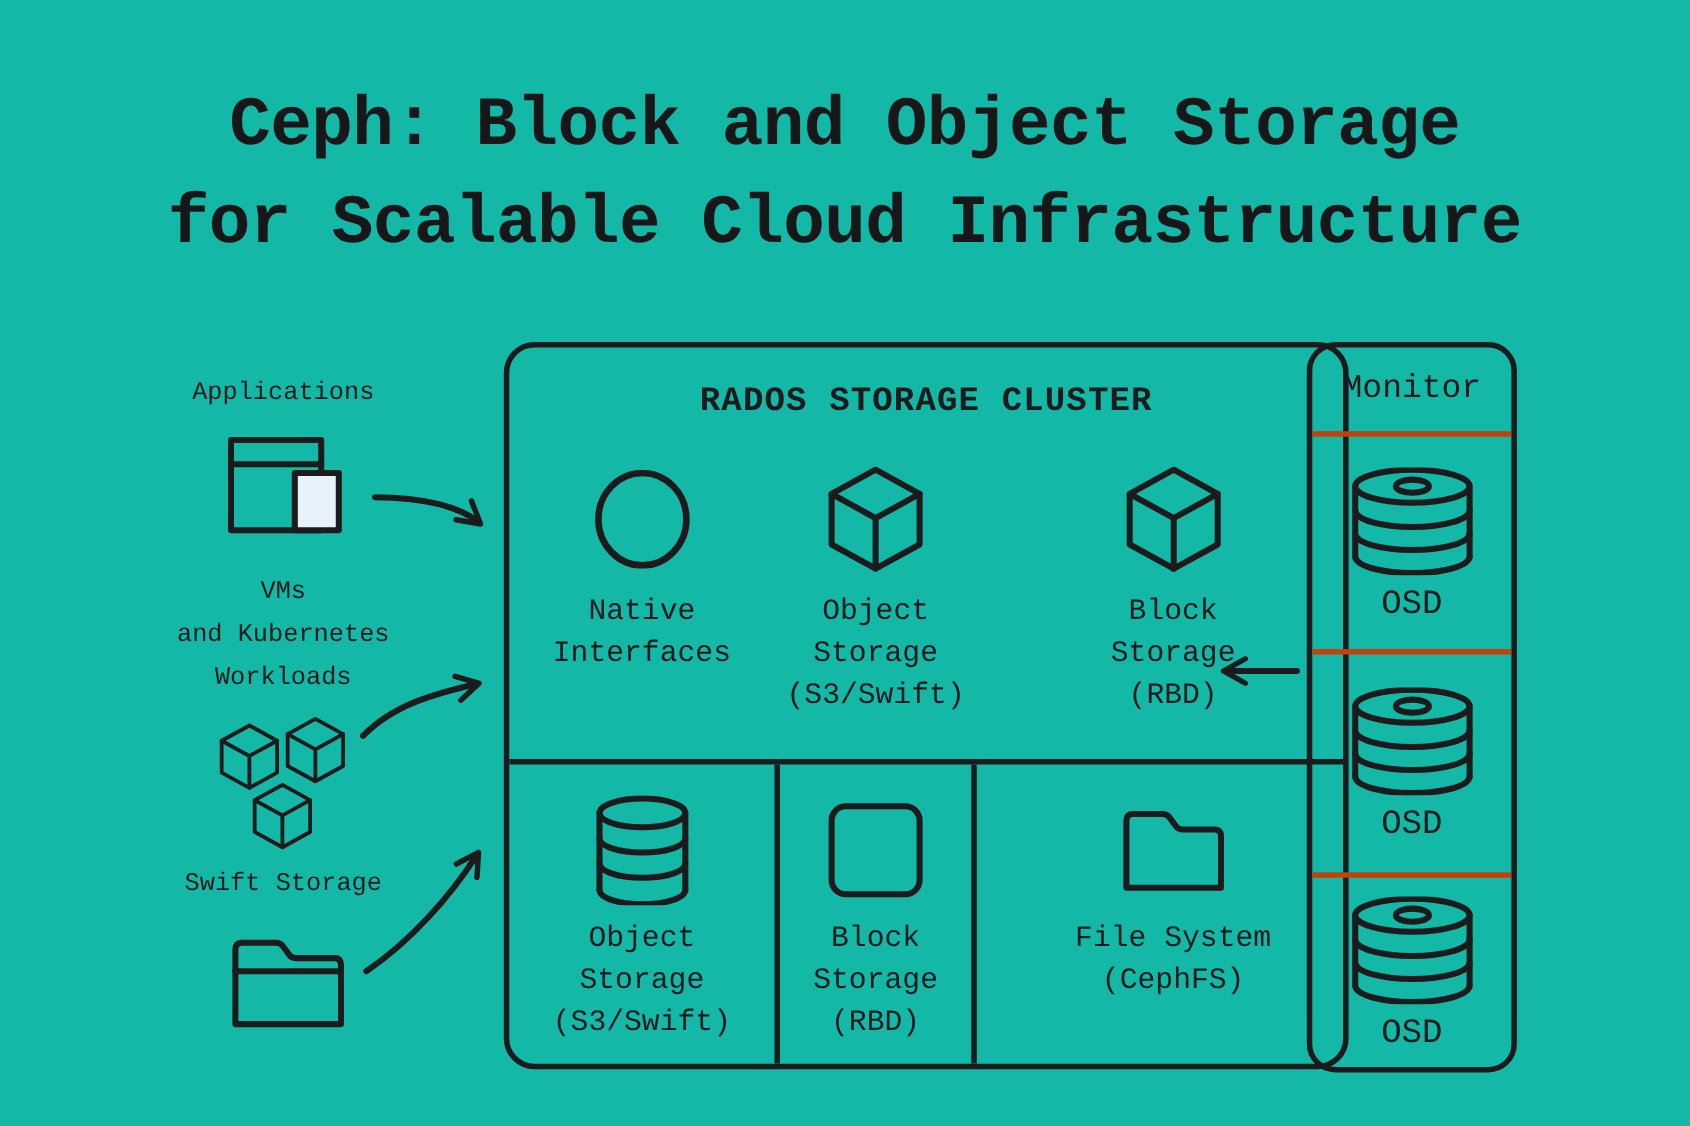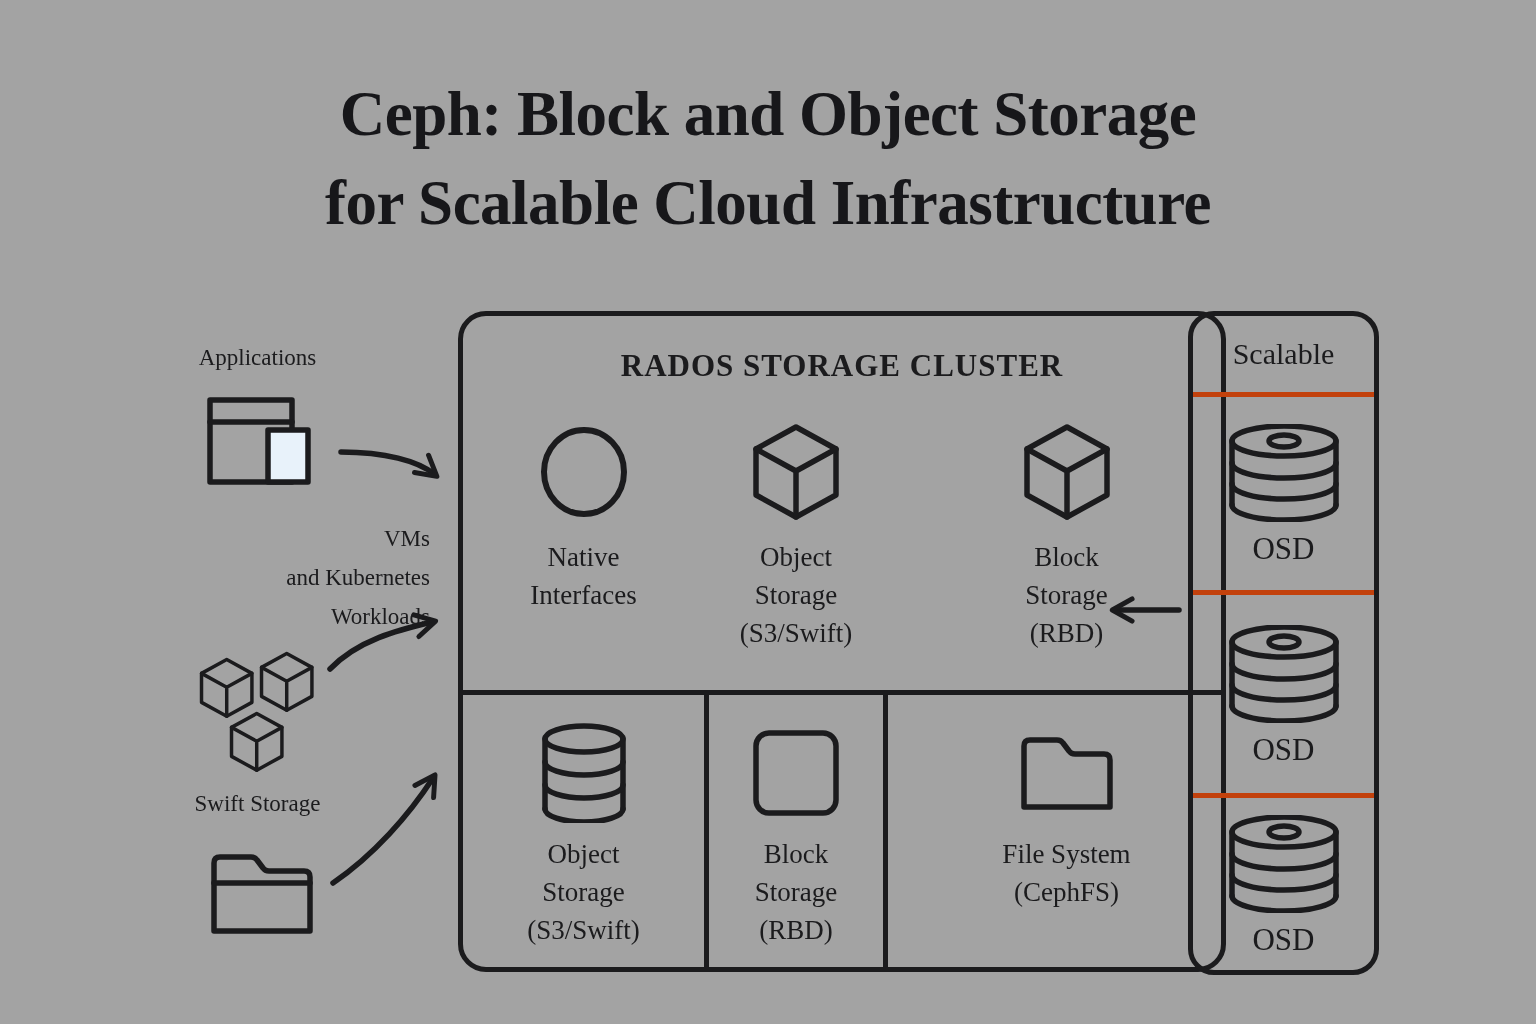--- a/index.html
+++ b/index.html
@@ -1,38 +1,38 @@
 <!DOCTYPE html>
 <html><head>
 <meta charset="utf-8">
 <style>
   html,body{margin:0;padding:0;}
   .canvas{
     position:relative;
     width:1536px;height:1024px;
-    background:#a3a3a3;
-    font-family:Liberation Serif, serif;
+    background:#14b8a6;
+    font-family:Liberation Mono, monospace;
     color:#1b1b1d;
     overflow:hidden;
   }
   .title{
     position:absolute;top:70px;left:0;right:0;
     margin:0;text-align:center;
     font-size:63px;font-weight:700;line-height:1.42;
     letter-spacing:-0.5px;color:#17171a;
     white-space:pre-line;
   }
   .overlay{position:absolute;left:0;top:0;width:1536px;height:1024px;}
   .ink-stroke{stroke:#1b1b1d;fill:none;stroke-linecap:round;stroke-linejoin:round;}
 
   
   .lbl{position:absolute;left:85px;width:345px;text-align:center;
        font-size:23px;line-height:39px;white-space:pre-line;}
   .lbl-apps{top:338px;}
-  .lbl-vms{top:519px;text-align:right;}
+  .lbl-vms{top:519px;}
   .lbl-files{top:784px;}
   .ic{position:absolute;}
   .ic-app{left:206px;top:397px;}
   .ic-cubes{left:199px;top:651px;}
   .ic-folder{left:209px;top:849px;}
 
   
   .rados{
     position:absolute;left:458px;top:311px;width:768px;height:661px;
     border:5px solid #1b1b1d;border-radius:28px;box-sizing:border-box;
@@ -200,21 +200,21 @@
           </svg>
         </div>
         <div class="cell-label">File System
 (CephFS)</div>
       </div>
     </div>
   </div>
 
   <div class="monitor">
     <div class="mon-header">
-      <span>Scalable</span>
+      <span>Monitor</span>
     </div>
     <div class="osd-section">
       <svg width="112" height="98" viewBox="0 0 112 98">
           <use href="#disks"></use>
         </svg>
       <div class="osd-label">OSD</div>
     </div>
     <div class="osd-section">
       <svg width="112" height="98" viewBox="0 0 112 98">
           <use href="#disks"></use>

